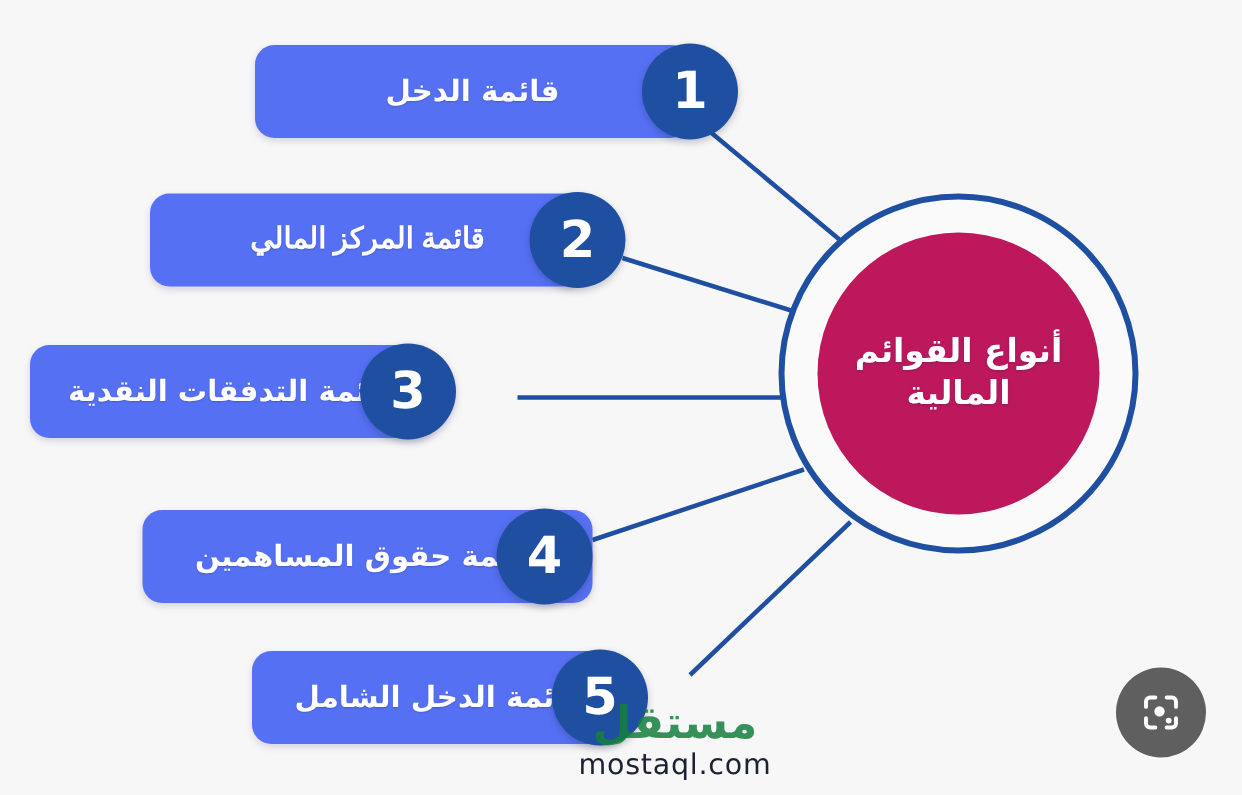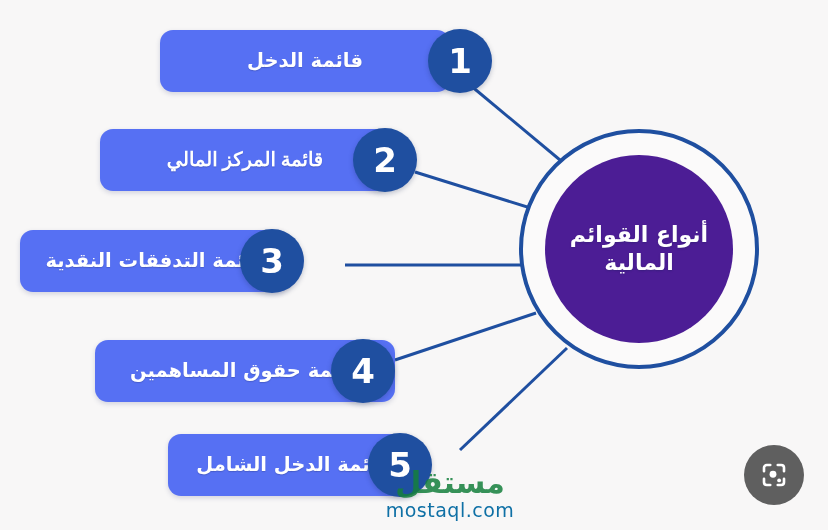--- a/index.html
+++ b/index.html
@@ -78,21 +78,21 @@
   .num-text {
     color: #ffffff;
     font-size: 34px;
     font-weight: bold;
     line-height: 1;
     font-family: "DejaVu Sans", "Liberation Sans", sans-serif;
   }
 
   
   #branch-1 { left: 160px; top: 30px;  width: 330px; }
-  #branch-1 .pill { left: 0;   width: 290px; text-align: right; }
+  #branch-1 .pill { left: 10px;   width: 290px; text-align: right; }
   #branch-1 .num-circle { left: 425px; top: -1px; }
 
   #branch-2 { left: 100px; top: 129px; width: 330px; }
   #branch-2 .pill { left: 0;   width: 290px; font-family: Liberation Serif, serif; }
   #branch-2 .num-circle { left: 253px; }
 
   #branch-3 { left: 20px;  top: 230px; width: 330px; }
   #branch-3 .pill { left: 0;   width: 270px; }
   #branch-3 .num-circle { left: 220px; }
 
@@ -125,21 +125,21 @@
     border-radius: 50%;
     background: #fbfafa;
   }
   #hub-inner {
     position: absolute;
     left: 26px;
     top: 26px;
     width: 188px;
     height: 188px;
     border-radius: 50%;
-    background: #4c1d95;
+    background: #be185d;
     display: flex;
     align-items: center;
     justify-content: center;
     direction: rtl;
   }
   #hub-label {
     color: #ffffff;
     font-size: 22px;
     font-weight: bold;
     line-height: 1.28;
@@ -160,21 +160,21 @@
   }
   #wm-ar {
     color: #15803d;
     font-size: 30px;
     font-weight: bold;
     line-height: 1;
     direction: rtl;
     opacity: 0.85;
   }
   #wm-en {
-    color: #0369a1;
+    color: #0f172a;
     font-size: 19px;
     line-height: 1.2;
     margin-top: 1px;
     letter-spacing: 0.5px;
     opacity: 0.95;
   }
 
   
   #lens-button {
     position: absolute;

